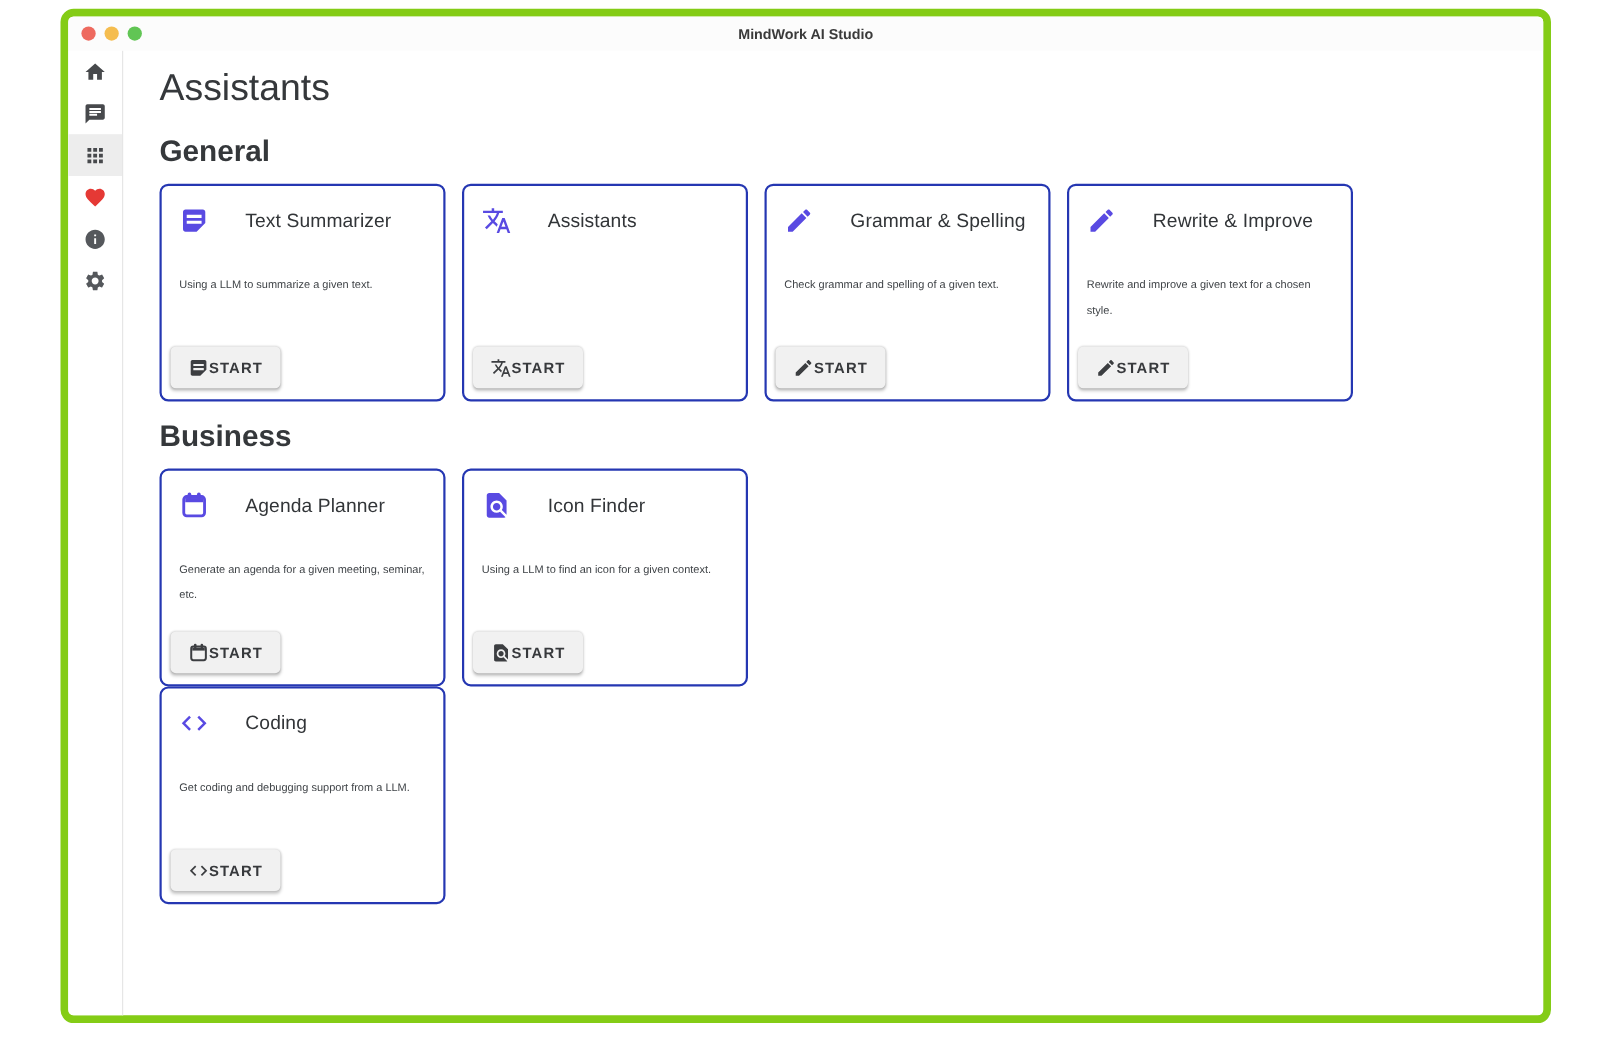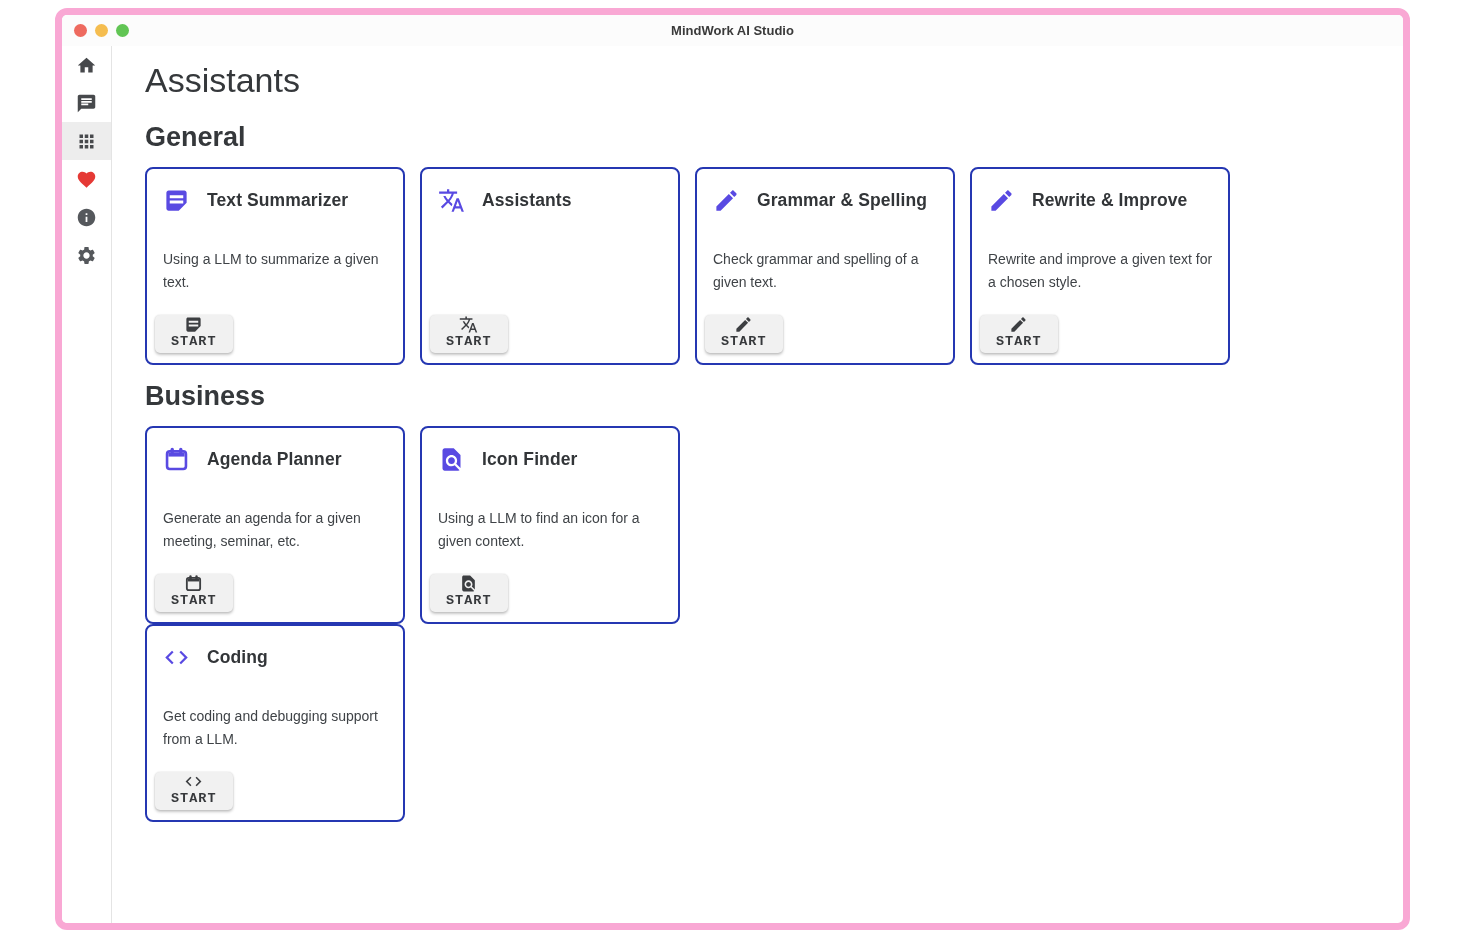--- a/index.html
+++ b/index.html
@@ -3,21 +3,21 @@
 <meta charset="utf-8">
 <style>
   * { box-sizing: border-box; }
   html,body { margin:0; padding:0; }
   body {
     width:1457px; height:949px; background:#ffffff;
     font-family:"Liberation Sans", sans-serif; position:relative; overflow:hidden;
   }
   .window {
     position:absolute; left:55px; top:8px; width:1355px; height:922px;
-    border:7px solid #f9a8d4; border-radius:12px; background:#fff; overflow:hidden;
+    border:7px solid #84cc16; border-radius:12px; background:#fff; overflow:hidden;
   }
   .titlebar { height:31px; position:relative; display:flex; align-items:center; background:#fcfcfc; }
   .lights { display:flex; gap:8px; padding-left:12px; z-index:2; }
   .light { width:13px; height:13px; border-radius:50%; border:none; padding:0; cursor:pointer; }
   .titlebar-title {
     position:absolute; left:0; right:0; text-align:center;
     font-size:13px; font-weight:700; color:#3a3a3a;
   }
   .app { display:flex; height:884px; }
   .sidebar {
@@ -38,32 +38,31 @@
   .section-heading { font-size:27px; line-height:32px; font-weight:700; color:#35383b; margin:15px 0 14px 0; }
   .cards { display:flex; gap:15px; }
   .card {
     width:260px; height:198px; background:#fff;
     border:2px solid #2537b2; border-radius:8px; position:relative;
     padding:18px 14px 0 14px;
   }
   .card-head { display:flex; align-items:center; gap:17px; padding-left:2px; }
   .card-icon { width:27px; height:27px; color:#594ae2; fill:#594ae2; flex-shrink:0; }
   .card-icon use { fill:currentColor; }
-  .card-title { font-size:17.5px; font-weight:700; color:#323538; letter-spacing:.1px; }
+  .card-title { font-size:17.5px; font-weight:400; color:#323538; letter-spacing:.1px;margin-left:16px; }
   .card-desc {
-    margin-top:34px; font-size:14px; line-height:23px; color:#3f4347; padding-left:2px;
+    margin-top:34px; font-size:10px; line-height:23px; color:#3f4347; padding-left:2px;
   }
   .start-btn {
     position:absolute; left:8px; bottom:10px; height:38px; padding:0 16px;
     display:inline-flex; align-items:center; gap:0;
     background:#f1f1f1; border:none; border-radius:5px; cursor:pointer;
-    font-family:Liberation Mono, monospace;
+    font-family:Liberation Sans, sans-serif;
     font-size:13.5px; font-weight:700; letter-spacing:1px; color:#37393c;
     box-shadow:0 2px 3px rgba(0,0,0,.22), 0 0 2px rgba(0,0,0,.14);
-    flex-direction:column;
   }
   .btn-icon { width:19px; height:19px; color:#3c3e41; fill:#3c3e41; }
 </style>
 </head>
 <body>
 
 <svg width="0" height="0" style="position:absolute" aria-hidden="true">
   <defs>
     <symbol id="i-home" viewBox="0 0 24 24">
         <path d="M10 20v-6h4v6h5v-8h3L12 3 2 12h3v8z"></path>

